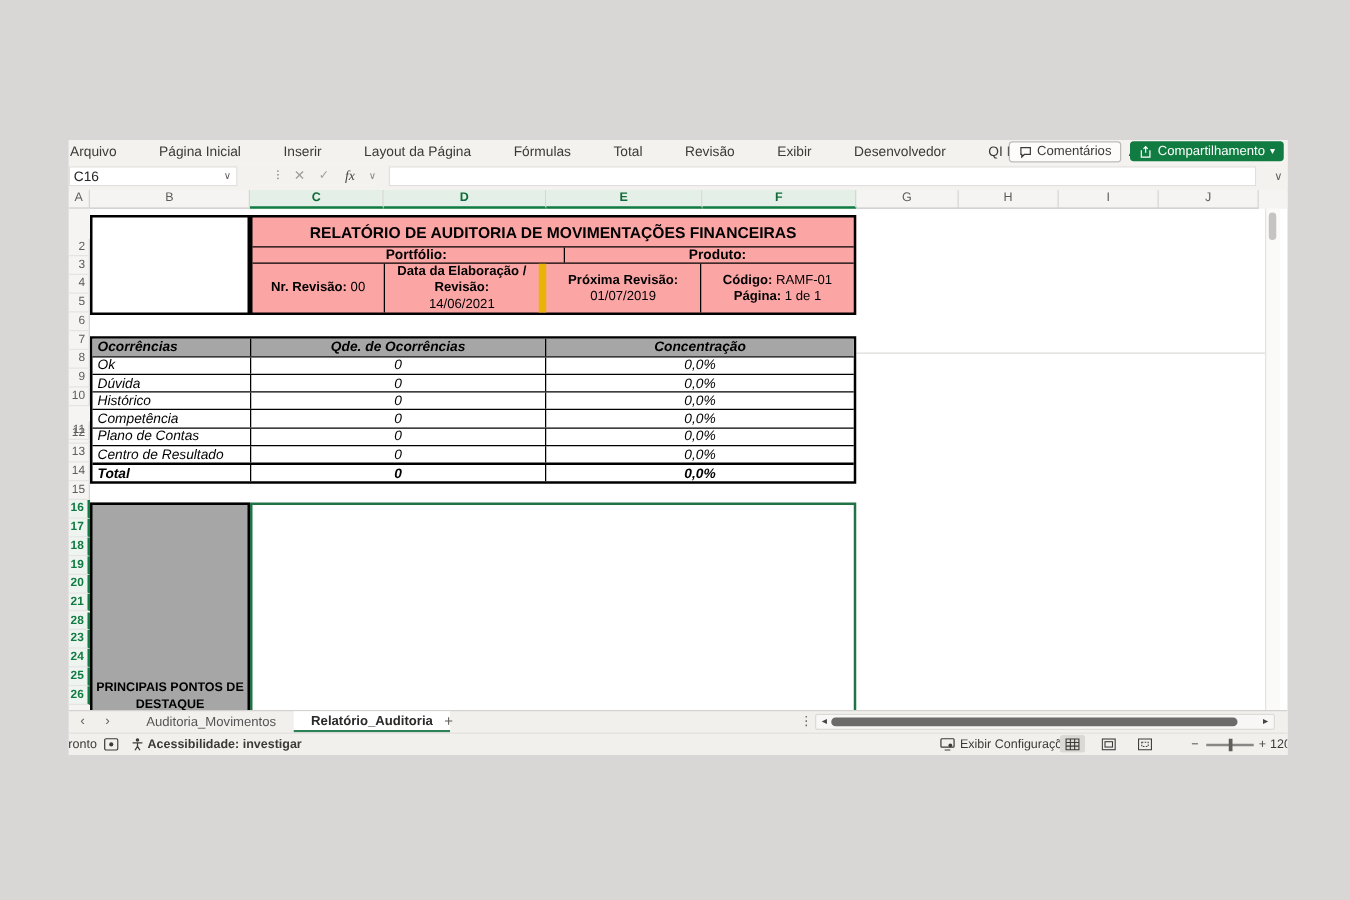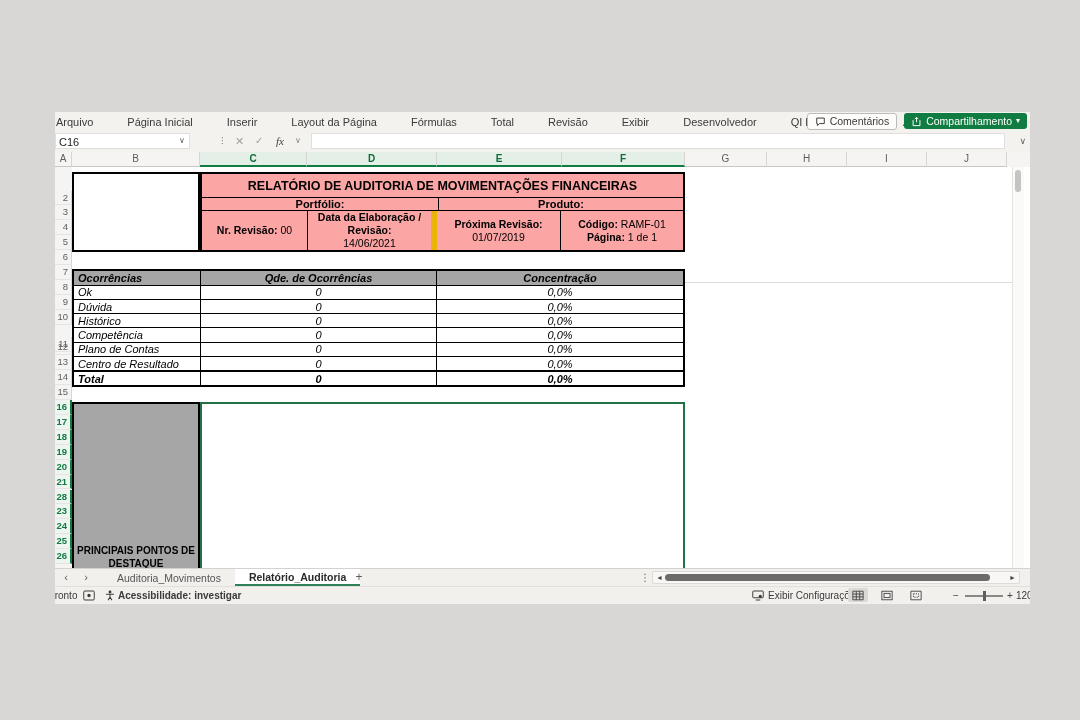--- a/index.html
+++ b/index.html
@@ -35,21 +35,21 @@
   .rowheaders{position:absolute;left:0;top:55px;width:17px;height:401px;background:#f5f4f2;z-index:2;overflow:hidden;}
   .row-h{position:absolute;left:-11px;width:28px;height:14.95px;box-sizing:border-box;font-size:9.5px;color:#5f5d5b;text-align:right;padding-right:3px;line-height:14px;border-right:1px solid #d8d6d4;border-bottom:1px solid #e6e4e2;}
   .row-h.sel{color:#107c41;background:#eef4f0;border-right:2px solid #107c41;font-weight:bold;}
 
   
   .pagebreak-line{position:absolute;left:630px;top:170px;width:327px;height:1px;background:#dcdcda;z-index:1;}
   .logo-cell{position:absolute;left:17px;top:60px;width:128px;height:80px;border:2px solid #000;box-sizing:border-box;background:#fff;z-index:1;}
   .report-block{position:absolute;left:145px;top:60px;width:485px;height:80px;border:2px solid #000;box-sizing:border-box;background:#fca5a5;z-index:1;display:flex;flex-direction:column;}
   .rb-title{height:31px;border-bottom:1px solid #000;display:flex;align-items:center;justify-content:center;font-weight:bold;font-size:12.5px;color:#000;}
   .rb-mid{height:15px;border-bottom:1px solid #000;display:flex;}
-  .rb-mid-c{box-sizing:border-box;font-weight:bold;font-size:11px;display:flex;align-items:center;justify-content:center;color:#000;}
+  .rb-mid-c{box-sizing:border-box;font-weight:bold;font-size:11px;display:flex;align-items:center;justify-content:center;color:#000;margin-left:13px;}
   .rb-mid-c1{width:237px;border-right:1px solid #000;}
   .rb-mid-c2{flex:1;}
   .rb-bottom{flex:1;display:flex;}
   .rb-cell{box-sizing:border-box;display:flex;flex-direction:column;align-items:center;justify-content:center;font-size:10.5px;color:#000;text-align:center;line-height:13px;}
   .rb-c1{width:106px;border-right:1px solid #000;}
   .rb-c2{width:129px;border-right:6px solid #eab308;}
   .rb-c3{width:124px;border-right:1px solid #000;}
   .rb-c4{flex:1;}
   .b{font-weight:bold;}
 

